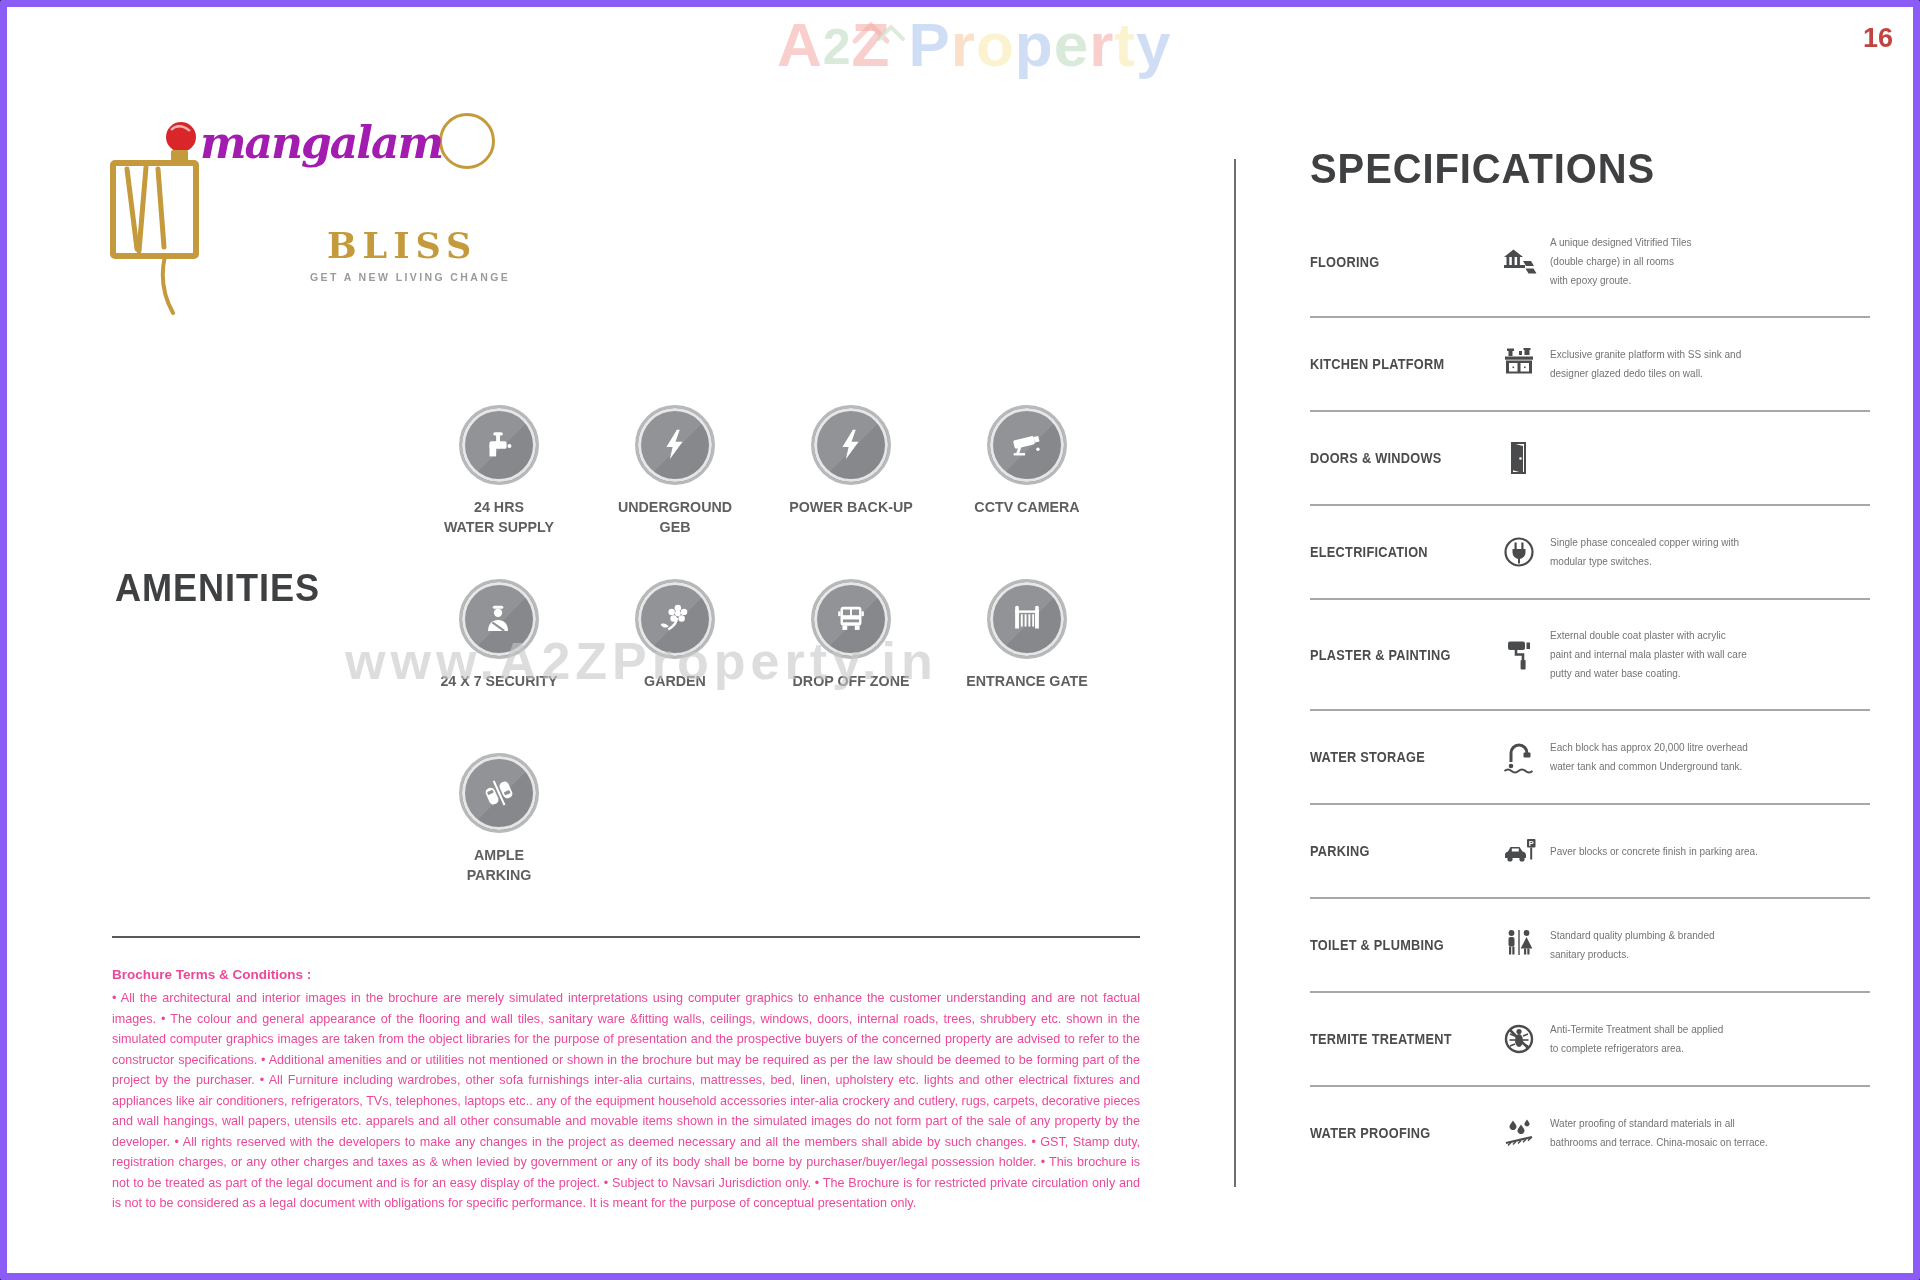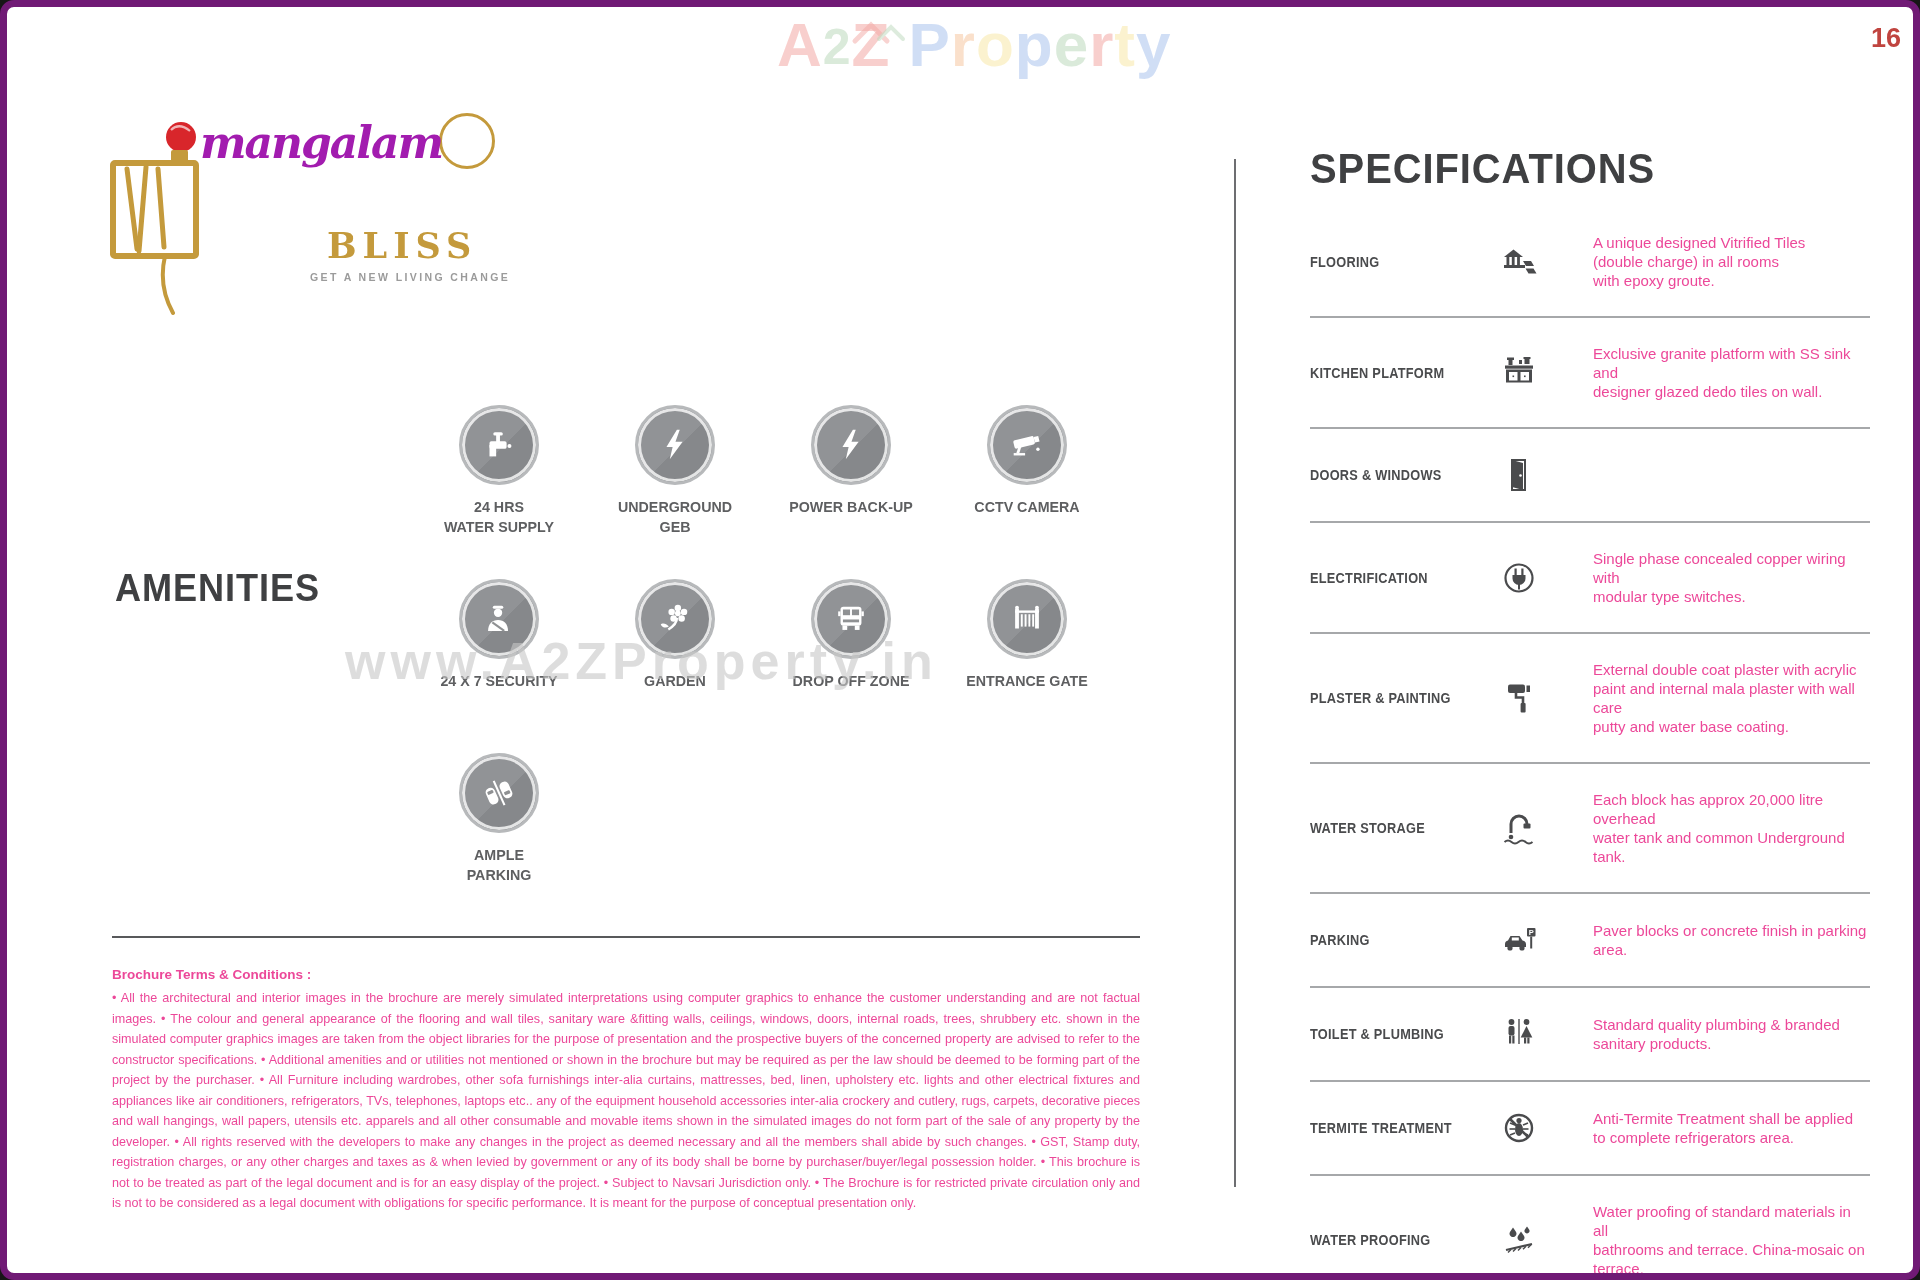--- a/index.html
+++ b/index.html
@@ -1,27 +1,27 @@
 <!DOCTYPE html>
 <html><head>
 <meta charset="utf-8">
 <style>
   html,body{margin:0;padding:0;}
   body{width:1920px;height:1280px;background:#161616;font-family:"Liberation Sans",sans-serif;position:relative;overflow:hidden;}
-  .page{position:absolute;inset:0;background:#ffffff;border:7px solid #701a75;border-radius:14px;box-sizing:border-box;overflow:hidden;text-decoration:underline;}
+  .page{position:absolute;inset:0;background:#ffffff;border:7px solid #8b5cf6;border-radius:2px;box-sizing:border-box;overflow:hidden;text-decoration:underline;}
   .abs{position:absolute;}
 
   
   .top-brand{left:770px;top:2px;font-weight:bold;font-size:62px;letter-spacing:1px;opacity:.55;white-space:nowrap;}
   .top-brand span{display:inline-block;}
   .top-brand .sp{margin-left:18px;}
   .top-brand .two{font-size:50px;position:relative;top:-2px;}
   .roofs{left:842px;top:8px;opacity:.5;}
 
-  .page-num{right:12px;top:16px;font-size:27px;font-weight:bold;}
+  .page-num{right:20px;top:16px;font-size:27px;font-weight:bold;}
 
   
   .logo-wrap{left:98px;top:98px;width:420px;height:215px;}
   .logo-script{position:absolute;left:95px;top:12px;font-family:"DejaVu Serif",serif;font-style:italic;font-weight:bold;font-size:44px;color:#a21caf;letter-spacing:-2px;}
   .logo-ring{position:absolute;left:334px;top:8px;width:50px;height:50px;border:3px solid #c49a3c;border-radius:50%;}
   .logo-sub{position:absolute;left:222px;top:120px;font-family:"DejaVu Serif",serif;font-weight:bold;font-size:35px;letter-spacing:6px;color:#b5923f;}
   .logo-tag{position:absolute;left:205px;top:166px;font-size:10.5px;letter-spacing:2.4px;color:#9b9b9b;font-weight:bold;}
 
   
   .amen-title{left:108px;top:560px;font-size:38px;font-weight:bold;color:#3f4042;transform:scaleX(.95);transform-origin:left;letter-spacing:1px;}
@@ -42,21 +42,21 @@
   .vdiv{left:1227px;top:152px;width:2px;height:1028px;background:#6d6e71;}
 
   
   .spec-title{left:1303px;top:138px;font-size:42px;font-weight:bold;color:#3f4042;transform:scaleX(.95);transform-origin:left;letter-spacing:1px;}
   .spec-list{left:1303px;top:220px;width:560px;}
   .spec-row{display:flex;align-items:center;padding:26px 0;border-bottom:2px solid #a6a8aa;}
   .spec-row:first-child{padding-top:6px;}
   .spec-row:last-child{border-bottom:none;}
   .spec-label{width:178px;font-size:14.5px;font-weight:bold;color:#4a4b4d;transform:scaleX(.88);transform-origin:left;letter-spacing:.3px;flex:none;}
   .spec-icon{width:62px;flex:none;display:flex;justify-content:center;}
-  .spec-desc{flex:1;font-size:15px;line-height:19px;color:#ec4899;white-space:pre-line;margin-left:43px;}
+  .spec-desc{flex:1;font-size:10px;line-height:19px;color:#737373;white-space:pre-line;}
 </style>
 </head>
 <body>
 
 <div class="page">
 
   <div class="abs top-brand">
     <span style="color: rgb(243, 169, 165);">A</span><span class="two" style="color: rgb(188, 217, 188);">2</span><span style="color: rgb(243, 169, 165);">Z</span><span class="sp" style="color: rgb(171, 196, 238);">P</span><span style="color: rgb(246, 200, 162);">r</span><span style="color: rgb(248, 232, 168);">o</span><span style="color: rgb(171, 196, 238);">p</span><span style="color: rgb(188, 217, 188);">e</span><span style="color: rgb(243, 169, 165);">r</span><span style="color: rgb(248, 232, 168);">t</span><span style="color: rgb(171, 196, 238);">y</span>
   </div>
   <svg class="abs roofs" width="60" height="34" viewBox="0 0 60 34">

